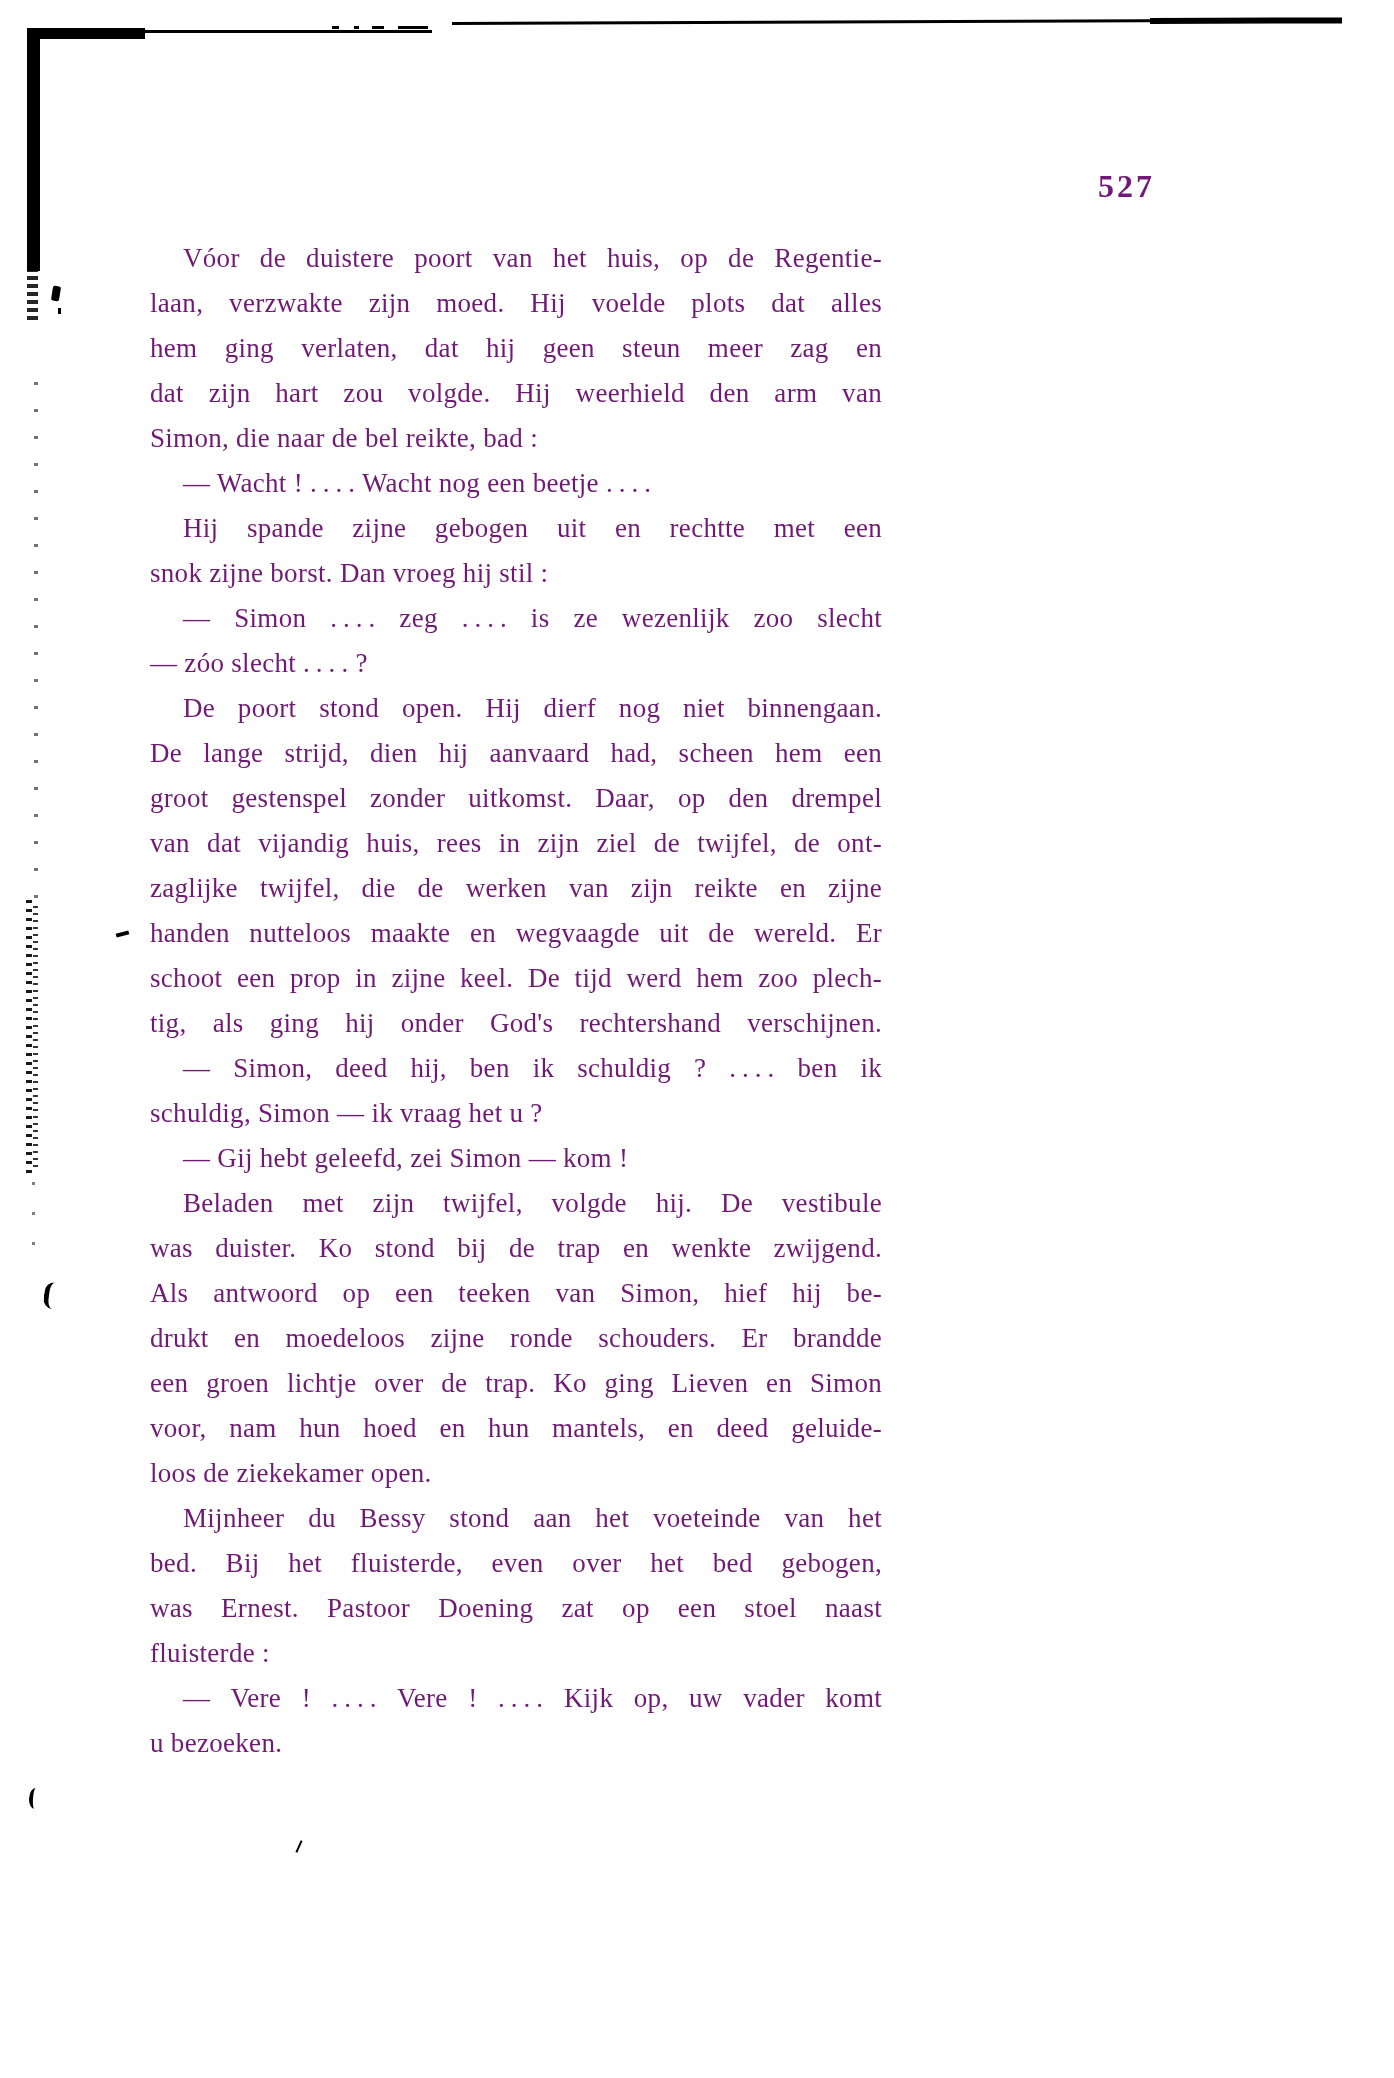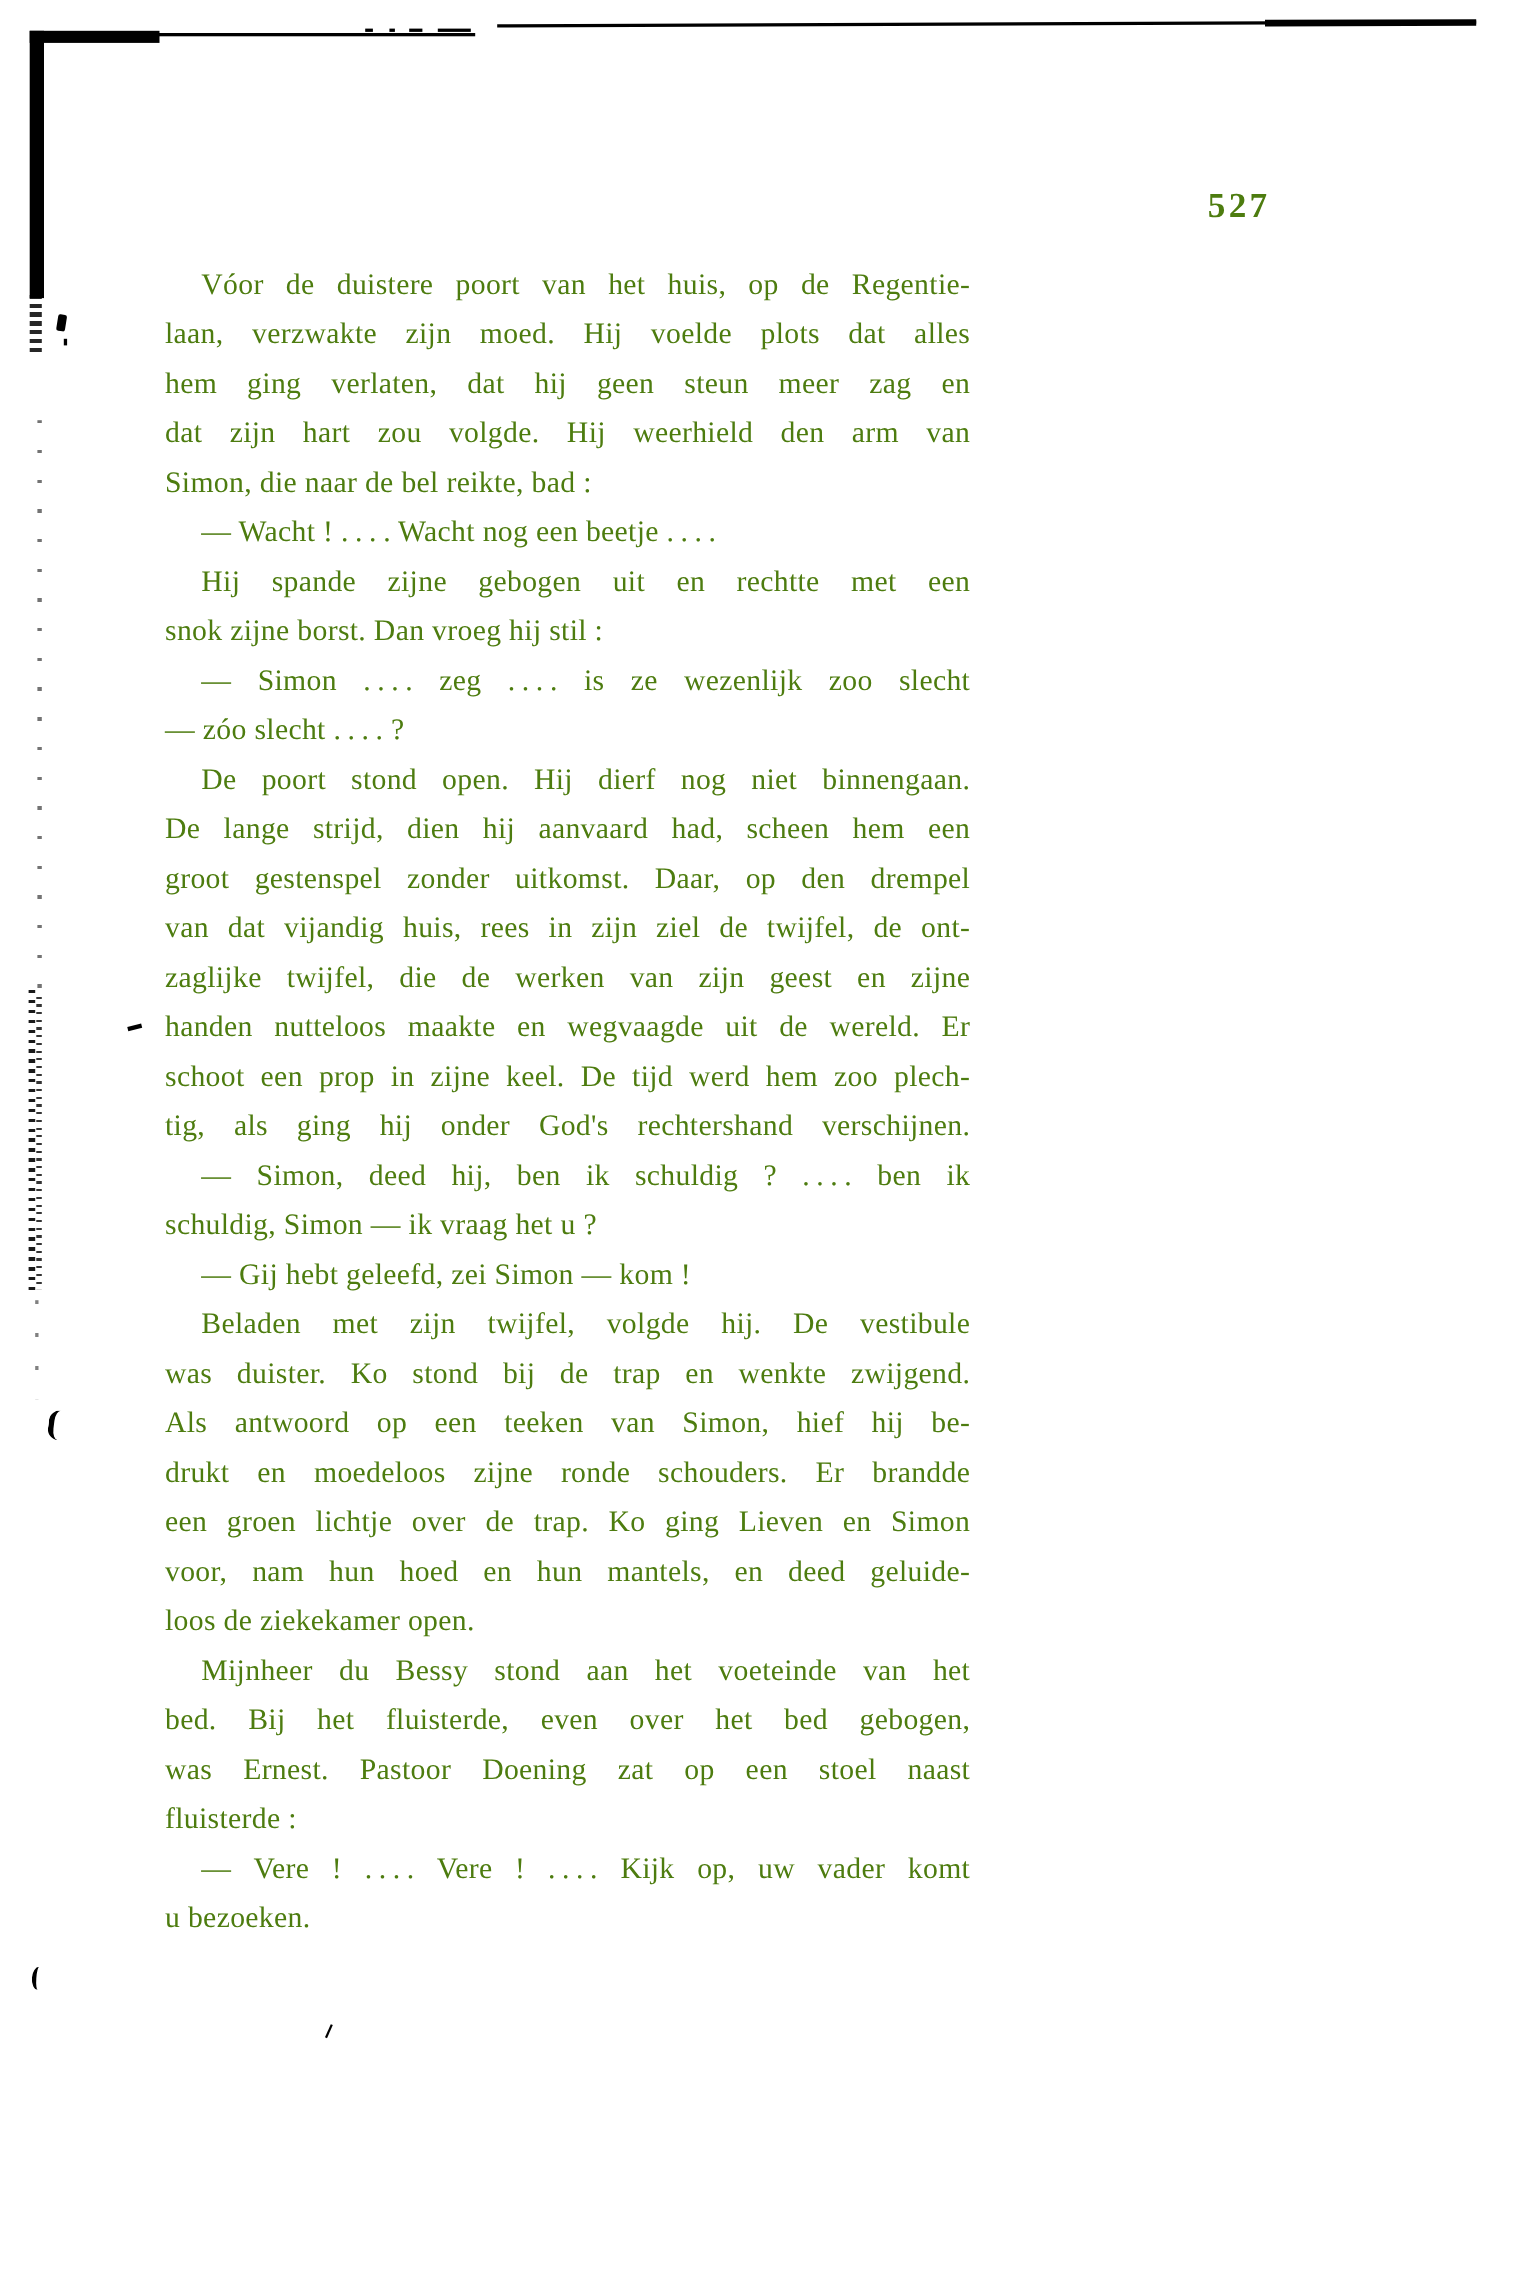--- a/index.html
+++ b/index.html
@@ -2,21 +2,21 @@
 <html><head>
 <meta charset="utf-8">
 <style>
   html,body{margin:0;padding:0;background:#ffffff;}
   .page{
     position:relative;
     width:1342px;height:2078px;
     background:#ffffff;
     overflow:hidden;
     font-family:"Liberation Serif","DejaVu Serif",serif;
-    color:#4d7c0f;
+    color:#701a75;
     text-decoration:underline;
   }
 
   
   .text-block{
     position:absolute;left:150px;top:236px;width:732px;
     font-size:27px;line-height:45px;letter-spacing:.3px;
   }
   .line{
     text-align:justify;
@@ -125,21 +125,21 @@
     <div class="line nj">Simon, die naar de bel reikte, bad :</div>
     <div class="line ind nj">— Wacht ! . . . . Wacht nog een beetje . . . .</div>
     <div class="line ind">Hij spande zijne gebogen uit en rechtte met een</div>
     <div class="line nj">snok zijne borst. Dan vroeg hij stil :</div>
     <div class="line ind">— Simon . . . . zeg . . . . is ze wezenlijk zoo slecht</div>
     <div class="line nj">— zóo slecht . . . . ?</div>
     <div class="line ind">De poort stond open. Hij dierf nog niet binnengaan.</div>
     <div class="line">De lange strijd, dien hij aanvaard had, scheen hem een</div>
     <div class="line">groot gestenspel zonder uitkomst. Daar, op den drempel</div>
     <div class="line">van dat vijandig huis, rees in zijn ziel de twijfel, de ont-</div>
-    <div class="line">zaglijke twijfel, die de werken van zijn geest en zijne</div>
+    <div class="line">zaglijke twijfel, die de werken van zijn reikte en zijne</div>
     <div class="line">handen nutteloos maakte en wegvaagde uit de wereld. Er</div>
     <div class="line">schoot een prop in zijne keel. De tijd werd hem zoo plech-</div>
     <div class="line">tig, als ging hij onder God's rechtershand verschijnen.</div>
     <div class="line ind">— Simon, deed hij, ben ik schuldig ? . . . . ben ik</div>
     <div class="line nj">schuldig, Simon — ik vraag het u ?</div>
     <div class="line ind nj">— Gij hebt geleefd, zei Simon — kom !</div>
     <div class="line ind">Beladen met zijn twijfel, volgde hij. De vestibule</div>
     <div class="line">was duister. Ko stond bij de trap en wenkte zwijgend.</div>
     <div class="line">Als antwoord op een teeken van Simon, hief hij be-</div>
     <div class="line">drukt en moedeloos zijne ronde schouders. Er brandde</div>

